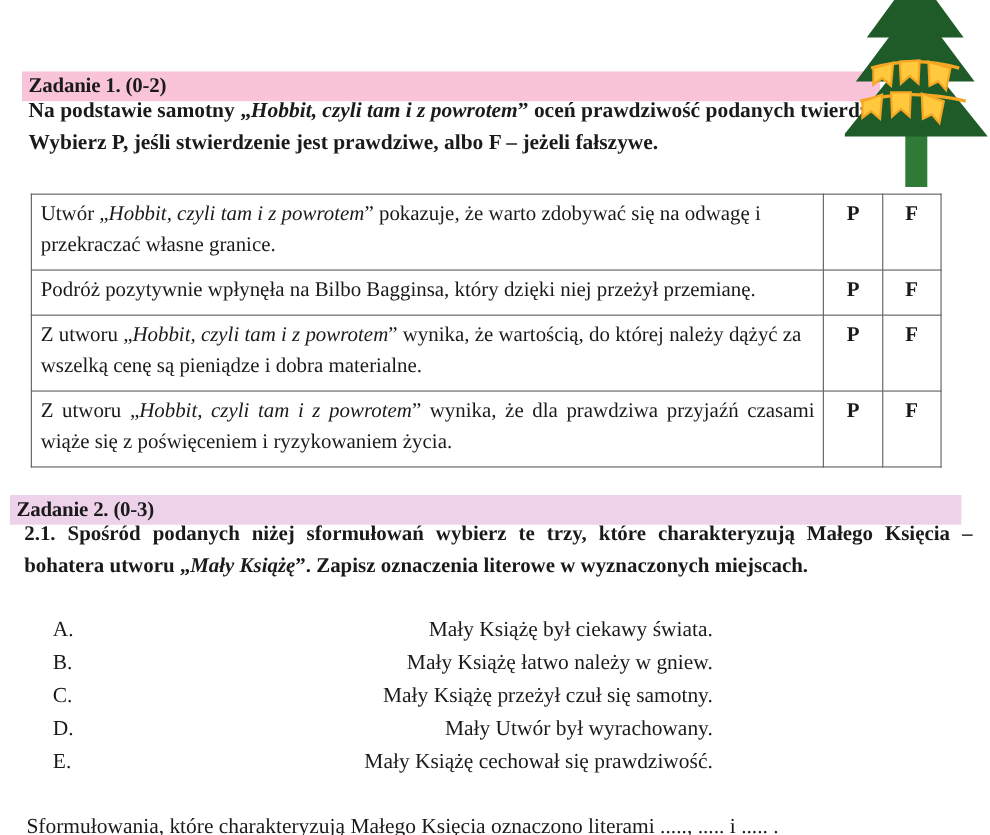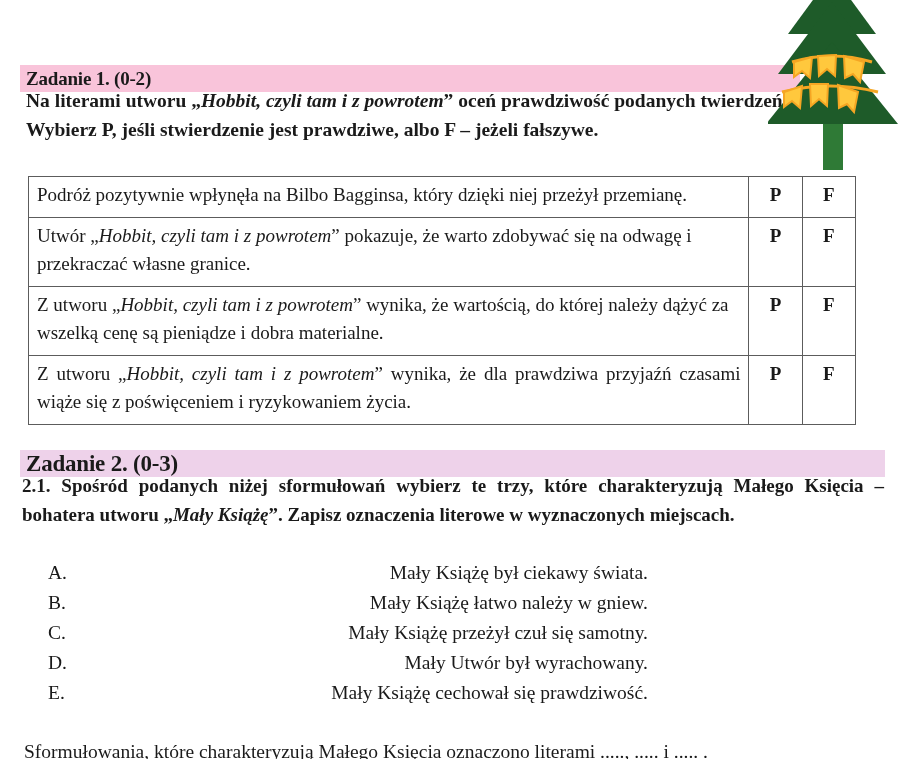--- a/index.html
+++ b/index.html
@@ -48,26 +48,26 @@
     top: 37px;
     width: 780px;
     height: 27px;
     background: #f9c4da;
     font-size: 19px;
     padding-left: 6px;
     box-sizing: border-box;
     z-index: 1;
   }
   .task-bar-2 {
-    left: 20px;
+    left: 9px;
     top: 422px;
     width: 865px;
     height: 27px;
     background: #eed2ea;
-    font-size: 23px;
+    font-size: 19px;
     padding-left: 6px;
     box-sizing: border-box;
     z-index: 1;
   }
 
   
   .task1-intro {
     position: absolute;
     left: 26px;
     top: 66px;
@@ -183,32 +183,32 @@
       <polygon points="42,92 60,92 59,114 51,107 43,114" fill="#ffc83d" stroke="#f5a623" stroke-width="2"></polygon>
       <polygon points="70,93 90,100 86,120 79,112 71,116" fill="#ffc83d" stroke="#f5a623" stroke-width="2"></polygon>
     </svg>
   </div>
 
   <div class="task-bar task-bar-1">
     <span>Zadanie 1. (0-2)</span>
   </div>
 
   <p class="task1-intro">
-    <span>Na literami utworu „</span><i>Hobbit, czyli tam i z powrotem</i><span>” oceń prawdziwość podanych twierdzeń. Wybierz P, jeśli stwierdzenie jest prawdziwe, albo F – jeżeli fałszywe.</span>
+    <span>Na podstawie samotny „</span><i>Hobbit, czyli tam i z powrotem</i><span>” oceń prawdziwość podanych twierdzeń. Wybierz P, jeśli stwierdzenie jest prawdziwe, albo F – jeżeli fałszywe.</span>
   </p>
 
   <table class="tf-table">
     <tbody>
       <tr>
+        <td class="statement"><span>Utwór „</span><i>Hobbit, czyli tam i z powrotem</i><span>” pokazuje, że warto zdobywać się na odwagę i przekraczać własne granice.</span></td>
+        <td class="mark">P</td>
+        <td class="mark">F</td>
+      </tr>
+      <tr>
         <td class="statement"><span></span><i></i><span>Podróż pozytywnie wpłynęła na Bilbo Bagginsa, który dzięki niej przeżył przemianę.</span></td>
-        <td class="mark">P</td>
-        <td class="mark">F</td>
-      </tr>
-      <tr>
-        <td class="statement"><span>Utwór „</span><i>Hobbit, czyli tam i z powrotem</i><span>” pokazuje, że warto zdobywać się na odwagę i przekraczać własne granice.</span></td>
         <td class="mark">P</td>
         <td class="mark">F</td>
       </tr>
       <tr>
         <td class="statement"><span>Z utworu „</span><i>Hobbit, czyli tam i z powrotem</i><span>” wynika, że wartością, do której należy dążyć za wszelką cenę są pieniądze i dobra materialne.</span></td>
         <td class="mark">P</td>
         <td class="mark">F</td>
       </tr>
       <tr>
         <td class="statement justified"><span>Z utworu „</span><i>Hobbit, czyli tam i z powrotem</i><span>” wynika, że dla prawdziwa przyjaźń czasami wiąże się z poświęceniem i ryzykowaniem życia.</span></td>

